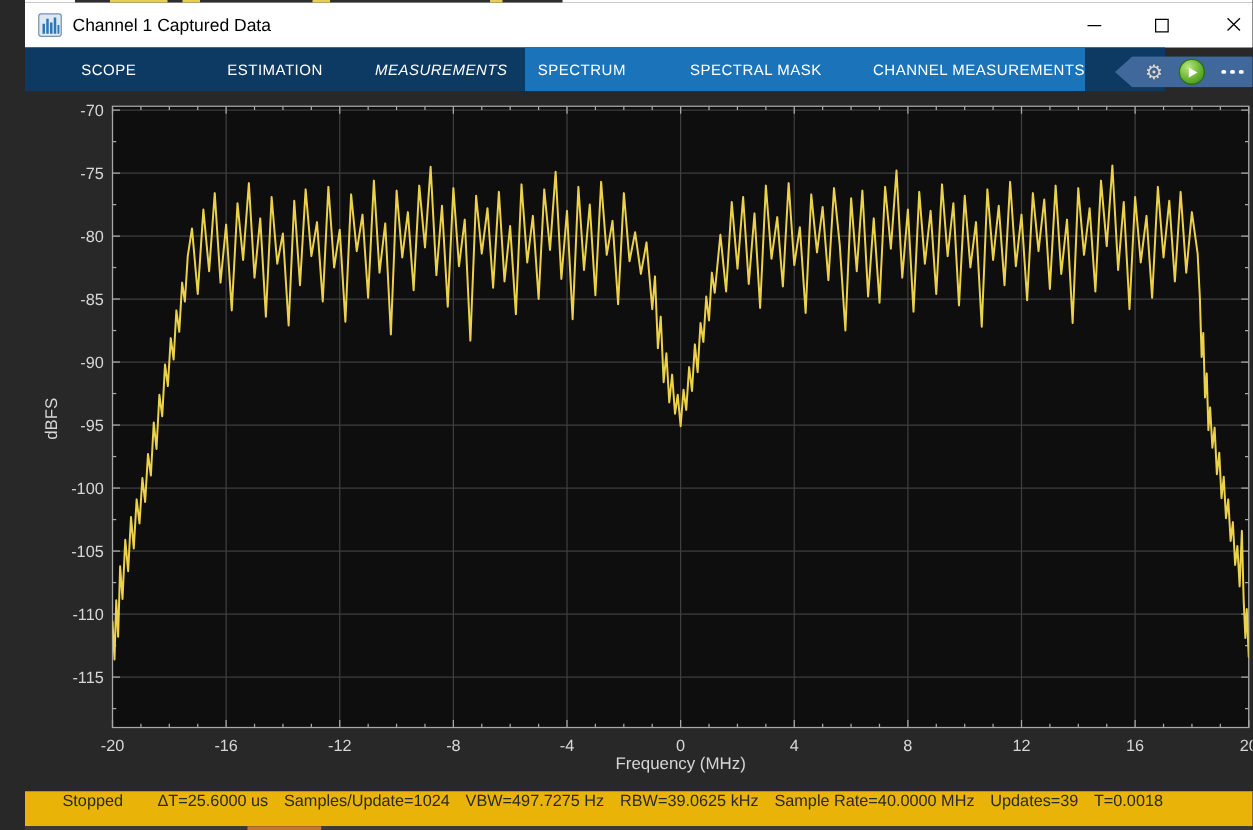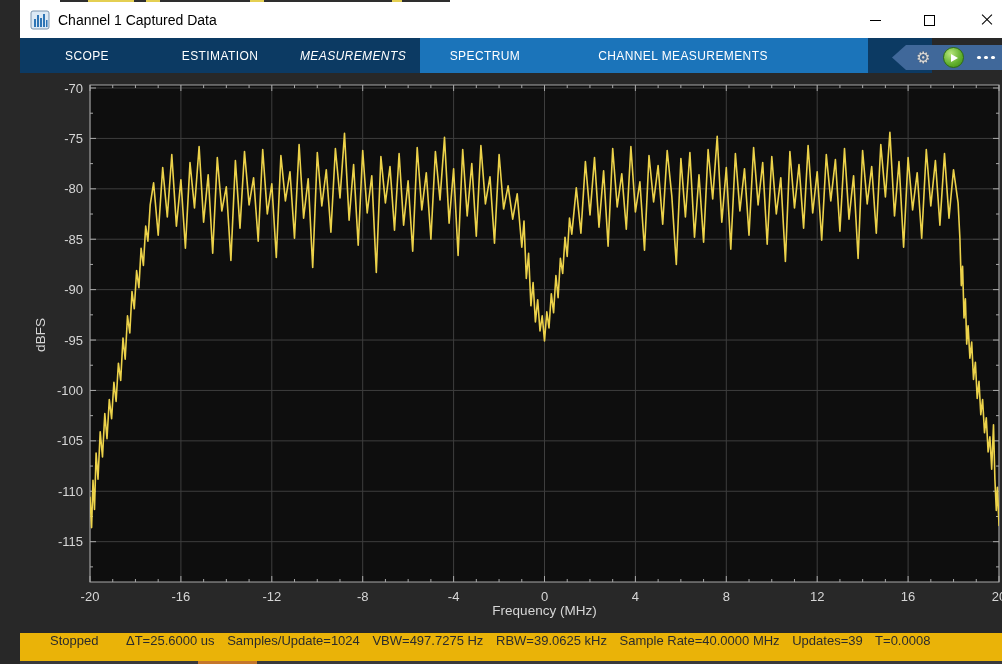--- a/index.html
+++ b/index.html
@@ -94,20 +94,21 @@
         <div class="glyph-close"></div>
       </div>
   </div>
 
   <div class="toolbar">
     <div class="tab t0">SCOPE</div>
     <div class="tab t1">ESTIMATION</div>
     <div class="tab t2">MEASUREMENTS</div>
     <div class="tab-group">
       <div class="tab t3">SPECTRUM</div>
+      <div class="tab t4">SPECTRAL MASK</div>
       <div class="tab t5">CHANNEL MEASUREMENTS</div>
     </div>
     <div class="qa-banner">
       <span class="gear">⚙</span>
       <span class="play-btn">
           <span class="play-tri"></span>
         </span>
       <span class="dots">
           <i></i>
           <i></i>
@@ -297,21 +298,21 @@
 
   <div class="statusbar">
     <span class="status-state">Stopped</span>
     <span class="status-items">
       <span>ΔT=25.6000 us</span>
       <span>Samples/Update=1024</span>
       <span>VBW=497.7275 Hz</span>
       <span>RBW=39.0625 kHz</span>
       <span>Sample Rate=40.0000 MHz</span>
       <span>Updates=39</span>
-      <span>T=0.0008</span>
+      <span>T=0.0018</span>
     </span>
   </div>
 
   <div class="bottom-strip">
     <div class="taskbar-accent"></div>
   </div>
 
 </div>
 
 </body></html>

